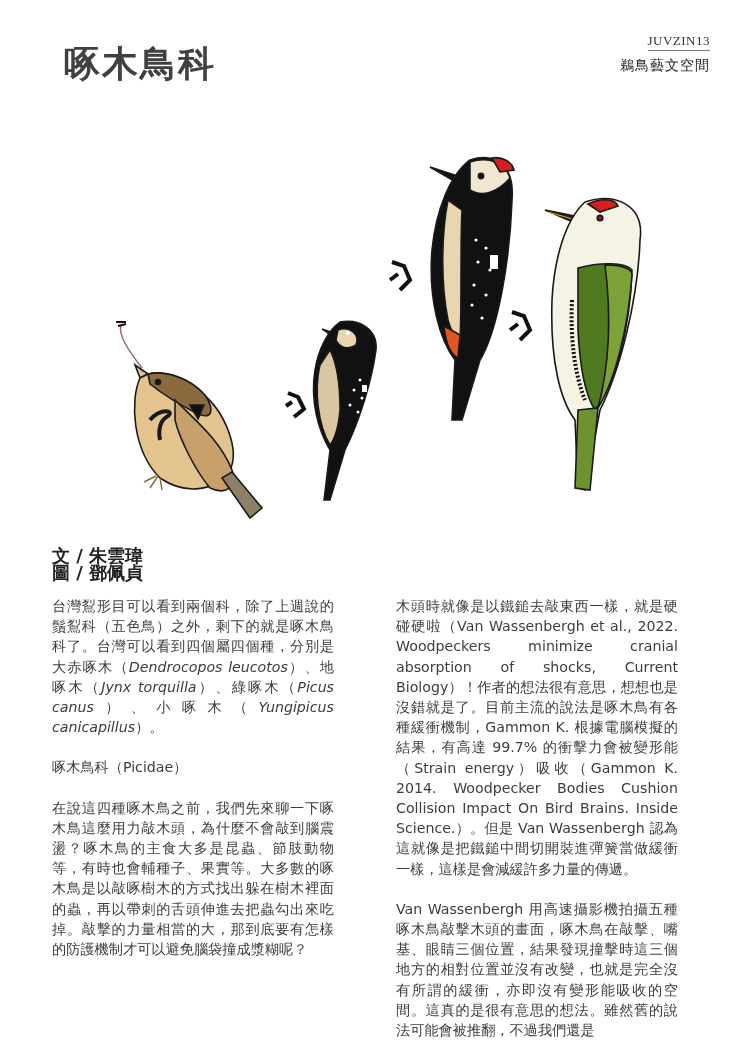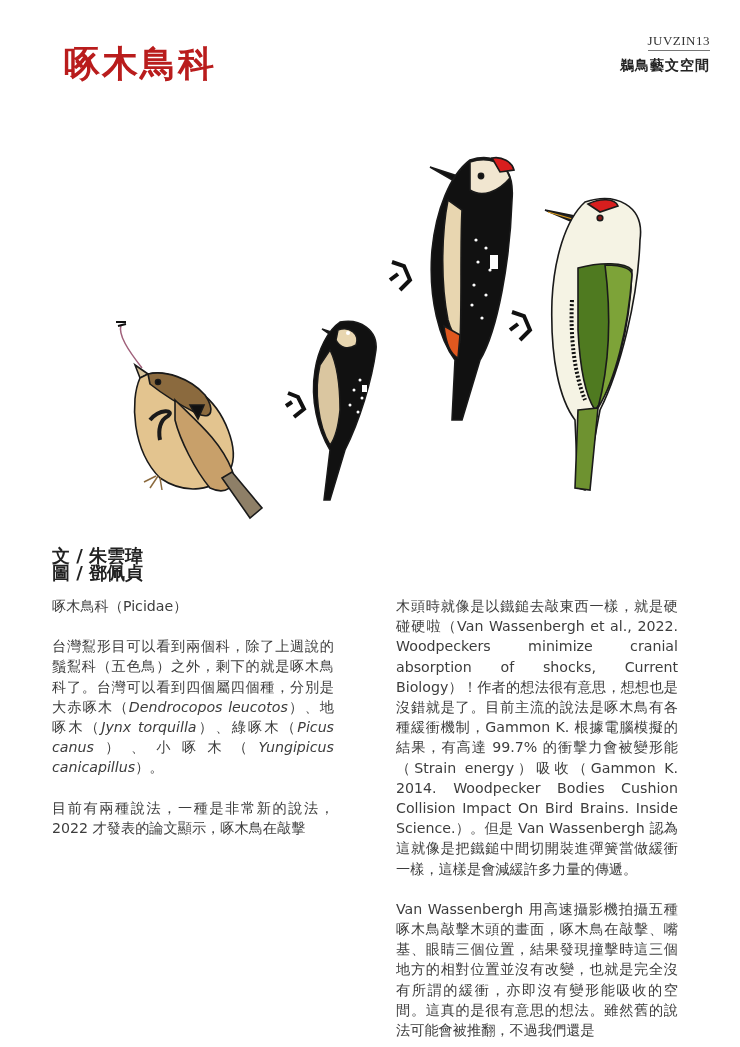--- a/index.html
+++ b/index.html
@@ -1,23 +1,23 @@
 <!DOCTYPE html>
 <html><head>
 <meta charset="utf-8">
 <style>
   html, body { margin: 0; padding: 0; background: #ffffff; }
   body { width: 740px; height: 1047px; position: relative; overflow: hidden;
          font-family: "DejaVu Sans", "Liberation Sans", sans-serif; color: #3a3a3a; }
   .title { position: absolute; left: 64px; top: 44px; font-size: 36px; font-weight: bold;
-           color: #b91c1c; letter-spacing: 2px; margin: 0; line-height: 1.1; }
+           color: #404040; letter-spacing: 2px; margin: 0; line-height: 1.1; }
   .brand { position: absolute; right: 30px; top: 30px; text-align: right; }
   .brand-code { font-family: "Liberation Serif", "DejaVu Serif", serif; font-size: 13px;
                 color: #333; border-bottom: 1px solid #777; display: inline-block; padding-bottom: 1px; letter-spacing: 0.5px; }
-  .brand-name { font-size: 14px; font-weight: bold; color: #222; margin-top: 6px; letter-spacing: 1px; }
+  .brand-name { font-size: 14px; font-weight: normal; color: #222; margin-top: 6px; letter-spacing: 1px; }
   .art { position: absolute; left: 0; top: 110px; width: 740px; height: 430px; }
   .credits { position: absolute; left: 52px; top: 547px; font-size: 18px; color: #222; line-height: 17px; font-weight: bold; }
   .col { position: absolute; width: 282px; font-size: 14.2px; line-height: 20.2px; color: #3d3d3d;
          text-align: justify; text-justify: inter-character; }
   .col-left { left: 52px; top: 596px; }
   .col-right { left: 396px; top: 596px; }
   .col p { margin: 0 0 20px 0; }
   .col em { font-style: italic; }
 </style>
 </head>
@@ -98,21 +98,21 @@
     <path d="M512 312 l12 4 l6 14 l-10 10 M518 324 l-8 6" fill="none" stroke="#111" stroke-width="4"></path>
   </g>
 </svg>
 
 <div class="credits">
   <div>文 / 朱雲瑋</div>
   <div>圖 / 鄧佩貞</div>
 </div>
 
 <div class="col col-left">
+  <p><span>台灣鴷形目可以看到兩個科，除了上週說的鬚鴷科（五色鳥）之外，剩下的就是啄木鳥科了。台灣可以看到四個屬四個種，分別是大赤啄木（</span><em>Dendrocopos leucotos</em><span>）、地啄木（</span><em>Jynx torquilla</em><span>）、綠啄木（</span><em>Picus canus</em><span>）、小啄木（</span><em>Yungipicus canicapillus</em><span>）。</span></p>
   <p>啄木鳥科（Picidae）</p>
-  <p><span>台灣鴷形目可以看到兩個科，除了上週說的鬚鴷科（五色鳥）之外，剩下的就是啄木鳥科了。台灣可以看到四個屬四個種，分別是大赤啄木（</span><em>Dendrocopos leucotos</em><span>）、地啄木（</span><em>Jynx torquilla</em><span>）、綠啄木（</span><em>Picus canus</em><span>）、小啄木（</span><em>Yungipicus canicapillus</em><span>）。</span></p>
-  <p>目前有兩種說法，一種是非常新的說法，2022 才發表的論文顯示，啄木鳥在敲擊</p>
+  <p>在說這四種啄木鳥之前，我們先來聊一下啄木鳥這麼用力敲木頭，為什麼不會敲到腦震盪？啄木鳥的主食大多是昆蟲、節肢動物等，有時也會輔種子、果實等。大多數的啄木鳥是以敲啄樹木的方式找出躲在樹木裡面的蟲，再以帶刺的舌頭伸進去把蟲勾出來吃掉。敲擊的力量相當的大，那到底要有怎樣的防護機制才可以避免腦袋撞成漿糊呢？</p>
 </div>
 
 <div class="col col-right">
   <p>木頭時就像是以鐵鎚去敲東西一樣，就是硬碰硬啦（Van Wassenbergh et al., 2022. Woodpeckers minimize cranial absorption of shocks, Current Biology）！作者的想法很有意思，想想也是沒錯就是了。目前主流的說法是啄木鳥有各種緩衝機制，Gammon K. 根據電腦模擬的結果，有高達 99.7% 的衝擊力會被變形能（Strain energy）吸收（Gammon K. 2014. Woodpecker Bodies Cushion Collision Impact On Bird Brains. Inside Science.）。但是 Van Wassenbergh 認為這就像是把鐵鎚中間切開裝進彈簧當做緩衝一樣，這樣是會減緩許多力量的傳遞。</p>
   <p>Van Wassenbergh 用高速攝影機拍攝五種啄木鳥敲擊木頭的畫面，啄木鳥在敲擊、嘴基、眼睛三個位置，結果發現撞擊時這三個地方的相對位置並沒有改變，也就是完全沒有所謂的緩衝，亦即沒有變形能吸收的空間。這真的是很有意思的想法。雖然舊的說法可能會被推翻，不過我們還是</p>
 </div>
 
 </body></html>

